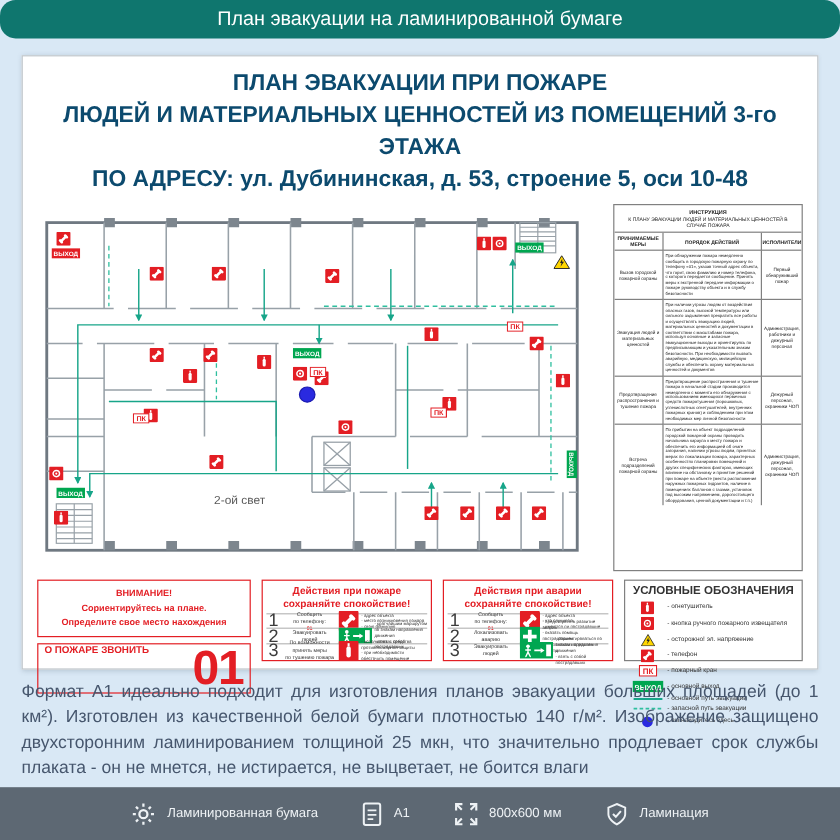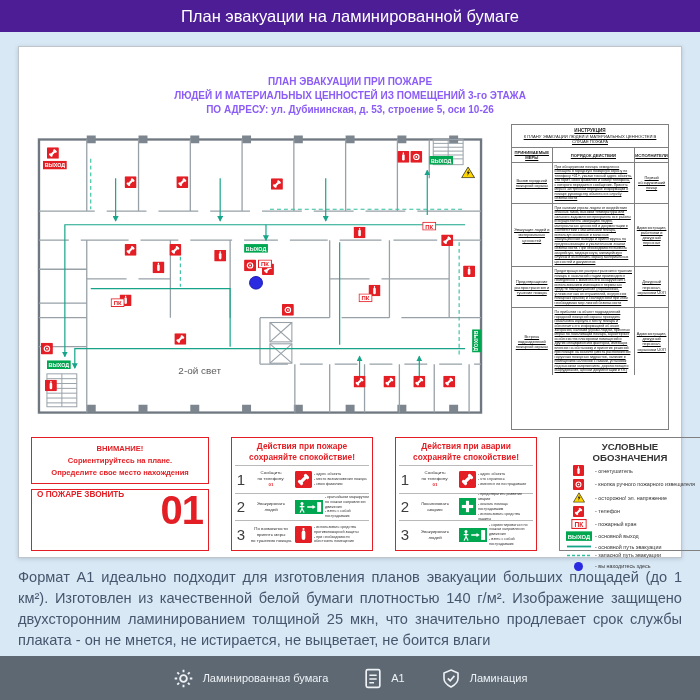--- a/index.html
+++ b/index.html
@@ -1,38 +1,38 @@
 <!DOCTYPE html>
 <html><head>
 <meta charset="utf-8">
 <style>
   html,body{margin:0;padding:0;}
   body{width:700px;height:700px;background:#d9e8f5;font-family:"Liberation Sans",sans-serif;overflow:hidden;}
   .page{display:flex;flex-direction:column;width:700px;height:700px;}
-  .topbar{height:32px;flex:none;background:#4c1d95;color:#fff;display:flex;align-items:center;justify-content:center;font-size:16.5px;}
+  .topbar{height:32px;flex:none;background:#0f766e;color:#fff;display:flex;align-items:center;justify-content:center;font-size:16.5px;border-radius:13px;}
   .product{flex:1;padding:14px 18px 0;}
   .poster{background:#fff;border:1px solid #bfc5ca;box-shadow:0 1px 4px rgba(70,90,110,.25);height:512px;box-sizing:border-box;padding:6px 12px;display:flex;flex-direction:column;}
-  .p-title{text-align:center;font-weight:bold;font-size:10px;line-height:1.4;color:#8b5cf6;margin-top:22px;}
-  .p-body{display:flex;gap:22px;margin-top:7px;height:306px;flex:none;text-decoration:underline;}
+  .p-title{text-align:center;font-weight:bold;font-size:19px;line-height:1.4;color:#0c4a6e;margin-top:4px;}
+  .p-body{display:flex;gap:22px;margin-top:7px;height:306px;flex:none;}
   .plan{width:458px;flex:none;}
   .plan svg{display:block;}
   
   .instruction{flex:1;border:0.6px solid #808080;color:#222;display:flex;flex-direction:column;overflow:hidden;}
   .ins-head{border-bottom:0.6px solid #808080;text-align:center;padding:3px 4px;}
   .ins-head .t1{font-size:4.6px;font-weight:bold;}
   .ins-head .t2{font-size:4.2px;margin-top:1px;}
   .ins-grid{display:grid;grid-template-columns:26% 53% 21%;}
   .ins-grid>div{border-bottom:0.6px solid #808080;border-right:0.6px solid #808080;padding:2px;box-sizing:border-box;}
   .ins-grid>div:nth-child(3n){border-right:none;}
   .ins-colhead{font-size:4.2px;font-weight:bold;text-align:center;display:flex;align-items:center;justify-content:center;}
   .cell-c{font-size:3.9px;text-align:center;display:flex;align-items:center;justify-content:center;line-height:1.3;}
   .cell-a{font-size:3.6px;text-align:left;line-height:1.25;}
   .ins-grid.last>div{border-bottom:none;}
   
-  .p-footer{display:flex;gap:22px;margin-top:7px;flex:1;min-height:0;}
+  .p-footer{display:flex;gap:9px;margin-top:7px;flex:1;min-height:0;}
   .att-col{width:178px;flex:none;display:flex;flex-direction:column;gap:5px;}
   .att-box{border:1.5px solid #e31e24;color:#e31e24;font-weight:bold;font-size:7.6px;line-height:1.55;text-align:center;padding:5px 2px;white-space:pre-line;}
   .call-box{border:1.5px solid #e31e24;flex:1;display:flex;align-items:flex-start;padding:0 5px;gap:3px;}
   .call-label{color:#e31e24;font-weight:bold;font-size:8.2px;flex:1;}
   .call-number{color:#e31e24;font-weight:bold;font-size:40px;line-height:1;letter-spacing:-1px;}
   .act-box{width:142px;flex:none;border:1.5px solid #e31e24;padding:2px 3px;display:flex;flex-direction:column;box-sizing:border-box;}
   .act-title{color:#e31e24;font-weight:bold;font-size:8.4px;text-align:center;line-height:1.3;padding:1px 0 2px;}
   .arow{display:flex;align-items:center;gap:2px;border-top:1px solid #b9b9b9;flex:1;padding:1px 0;min-height:0;}
   .anum{font-size:15px;color:#3c3c3c;width:12px;text-align:center;flex:none;}
   .atext{font-size:4.4px;width:44px;flex:none;text-align:center;white-space:pre-line;color:#333;line-height:1.35;}
@@ -57,21 +57,21 @@
   <header class="topbar">
     <span>План эвакуации на ламинированной бумаге</span>
   </header>
 
   <main class="product">
     <section class="poster">
 
       <div class="p-title">
         <div>ПЛАН ЭВАКУАЦИИ ПРИ ПОЖАРЕ</div>
         <div>ЛЮДЕЙ И МАТЕРИАЛЬНЫХ ЦЕННОСТЕЙ ИЗ ПОМЕЩЕНИЙ 3-го ЭТАЖА</div>
-        <div>ПО АДРЕСУ: ул. Дубининская, д. 53, строение 5, оси 10-26</div>
+        <div>ПО АДРЕСУ: ул. Дубининская, д. 53, строение 5, оси 10-48</div>
       </div>
 
       <div class="p-body">
 
         <div class="plan">
           <svg width="458" height="306" viewBox="0 0 460 316" preserveAspectRatio="none">
             <defs>
               <marker id="arr" viewBox="0 0 6 6" refX="5" refY="3" markerWidth="5" markerHeight="5" orient="auto">
                   <path d="M0,0 L6,3 L0,6 Z" fill="#17a589"></path>
                 </marker>
@@ -470,20 +470,31 @@
       <span>
           <svg width="18" height="21" viewBox="0 0 16 20">
             <rect x="1.5" y="1.5" width="13" height="17" rx="1.5" fill="none" stroke="#eef2f5" stroke-width="1.6"></rect>
             <path d="M4.5,7 H11.5 M4.5,10.5 H11.5 M4.5,14 H9" stroke="#eef2f5" stroke-width="1.4"></path>
           </svg>
         </span>
       <span>A1</span>
     </div>
     <div class="spec">
       <span>
+          <svg width="21" height="21" viewBox="0 0 20 20">
+            <g stroke="#eef2f5" stroke-width="1.7" fill="none">
+              <path d="M2,7 V2 H7 M13,2 H18 V7 M18,13 V18 H13 M7,18 H2 V13"></path>
+              <path d="M2.5,2.5 L6.5,6.5 M17.5,2.5 L13.5,6.5 M17.5,17.5 L13.5,13.5 M2.5,17.5 L6.5,13.5"></path>
+            </g>
+          </svg>
+        </span>
+      <span>800x600 мм</span>
+    </div>
+    <div class="spec">
+      <span>
           <svg width="20" height="21" viewBox="0 0 20 20">
             <path d="M10,1.5 L17,4.5 V10 C17,14.8 10,18.5 10,18.5 C10,18.5 3,14.8 3,10 V4.5 Z" fill="none" stroke="#eef2f5" stroke-width="1.6"></path>
             <path d="M6.8,9.8 L9.2,12.2 L13.4,7.4" fill="none" stroke="#eef2f5" stroke-width="1.7"></path>
           </svg>
         </span>
       <span>Ламинация</span>
     </div>
   </footer>
 
 </div>

